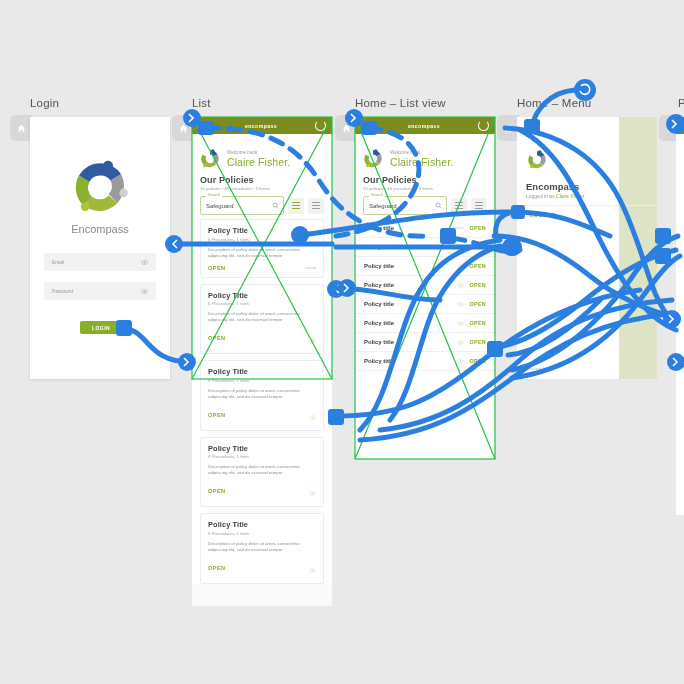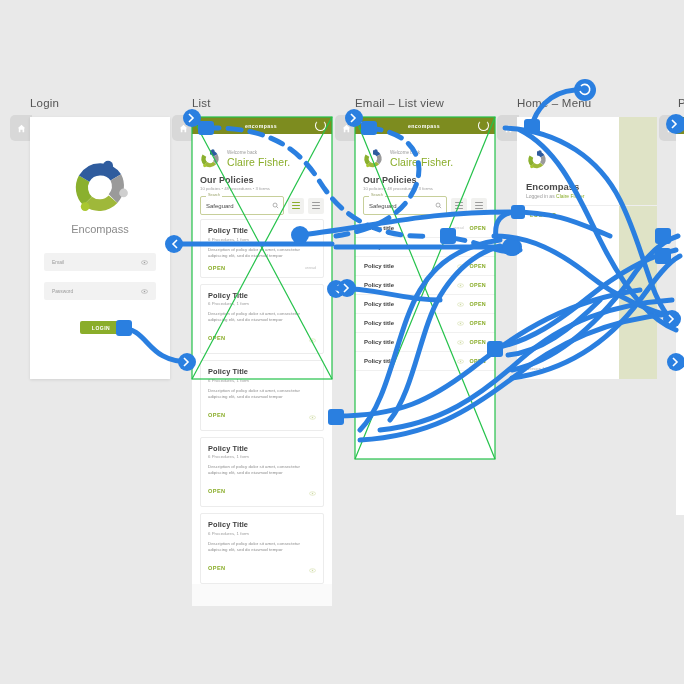--- a/index.html
+++ b/index.html
@@ -134,21 +134,21 @@
   #wires{position:absolute;inset:0;pointer-events:none;}
   #greenx{position:absolute;inset:0;pointer-events:none;}
 </style>
 </head>
 <body>
 
 <div id="canvas">
 
   <div class="frame-label" style="left:30px;top:97px;">Login</div>
   <div class="frame-label" style="left:192px;top:97px;">List</div>
-  <div class="frame-label" style="left:355px;top:97px;">Email – List view</div>
+  <div class="frame-label" style="left:355px;top:97px;">Home – List view</div>
   <div class="frame-label" style="left:517px;top:97px;">Home – Menu</div>
   <div class="frame-label" style="left:678px;top:97px;">P</div>
 
   <div class="home-nub" style="left:10px;top:115px;">
     <svg width="9" height="9" viewBox="0 0 12 12">
         <path d="M6 1 1 5.5h1.4V11h2.1V7.6h2.9V11h2.2V5.5H11z" fill="#ffffff"></path>
       </svg>
   </div>
   <div class="home-nub" style="left:172px;top:115px;">
     <svg width="9" height="9" viewBox="0 0 12 12">

